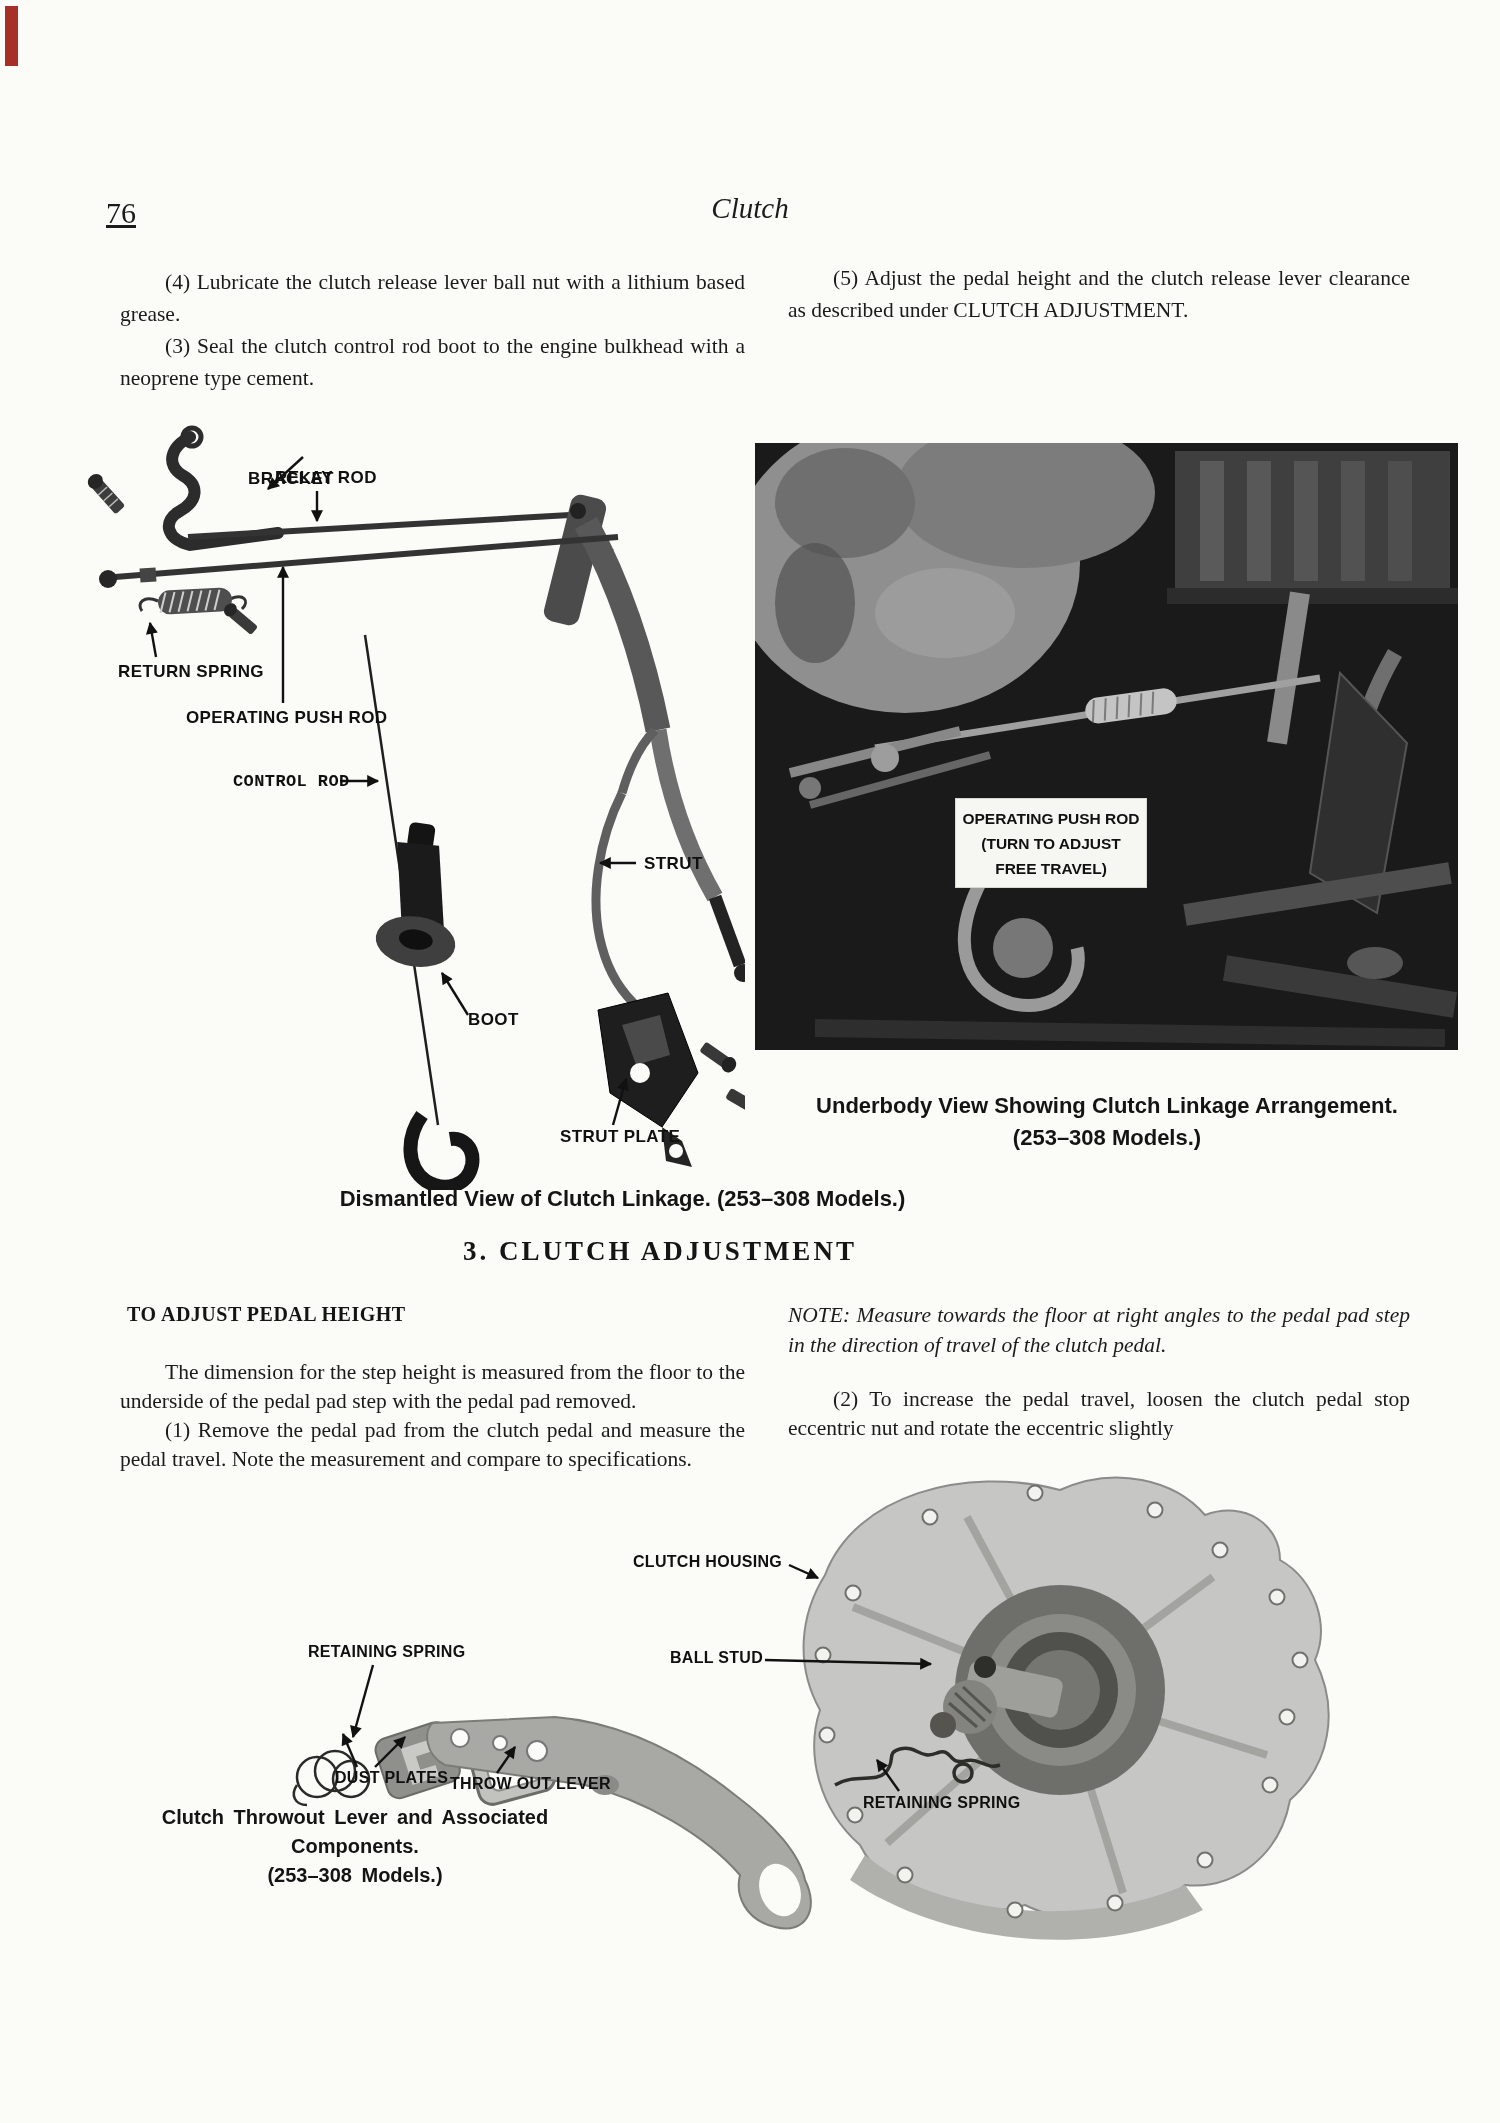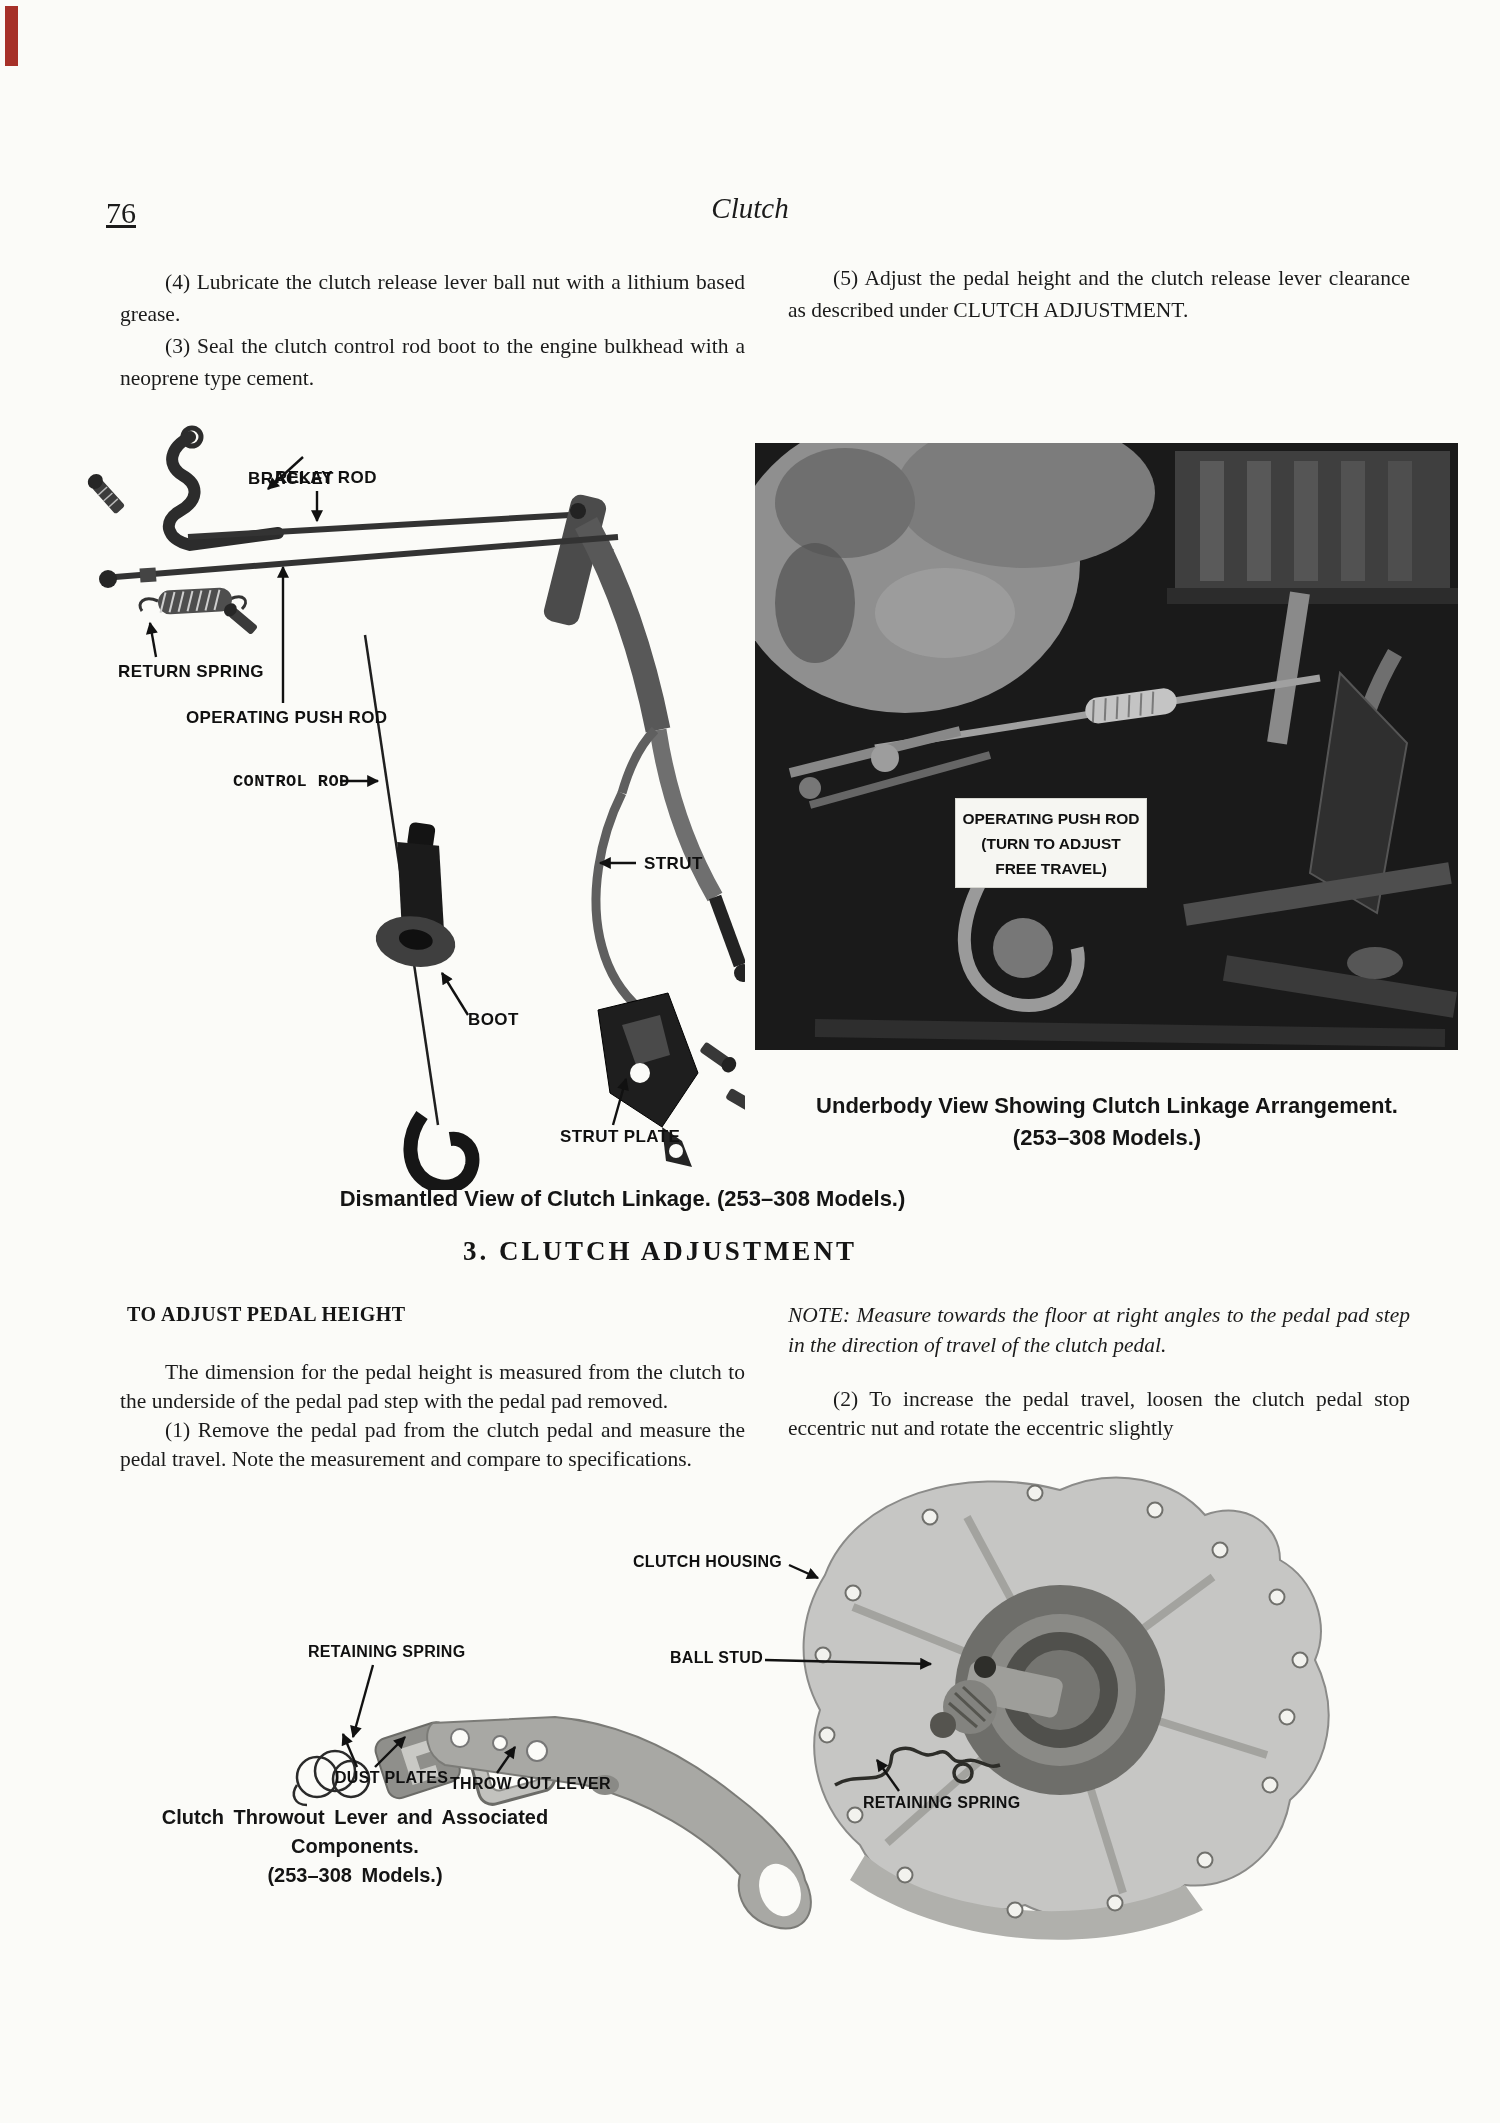--- a/index.html
+++ b/index.html
@@ -229,21 +229,21 @@
     <div>(253–308 Models.)</div>
   </div>
 
   <div class="abs cap-sans" style="left:0;width:1245px;top:1183px;">Dismantled View of Clutch Linkage. (253–308 Models.)</div>
 
   <div class="abs sec-head" style="left:120px;width:1080px;top:1236px;">3. CLUTCH ADJUSTMENT</div>
 
   <div class="abs sub-head" style="left:127px;top:1303px;">TO ADJUST PEDAL HEIGHT</div>
 
   <div class="abs col2" style="left:120px;top:1358px;width:625px;">
-    <p>The dimension for the pedal height is measured from the clutch to the underside of the pedal pad step with the pedal pad removed.</p>
+    <p>The dimension for the step height is measured from the floor to the underside of the pedal pad step with the pedal pad removed.</p>
     <p>(1) Remove the pedal pad from the clutch pedal and measure the pedal travel. Note the measurement and compare to specifications.</p>
   </div>
 
   <div class="abs note" style="left:788px;top:1300px;width:622px;">
     <p>NOTE: Measure towards the floor at right angles to the pedal pad step in the direction of travel of the clutch pedal.</p>
   </div>
   <div class="abs col2" style="left:788px;top:1385px;width:622px;">
     <p>(2) To increase the pedal travel, loosen the clutch pedal stop eccentric nut and rotate the eccentric slightly</p>
   </div>
 

